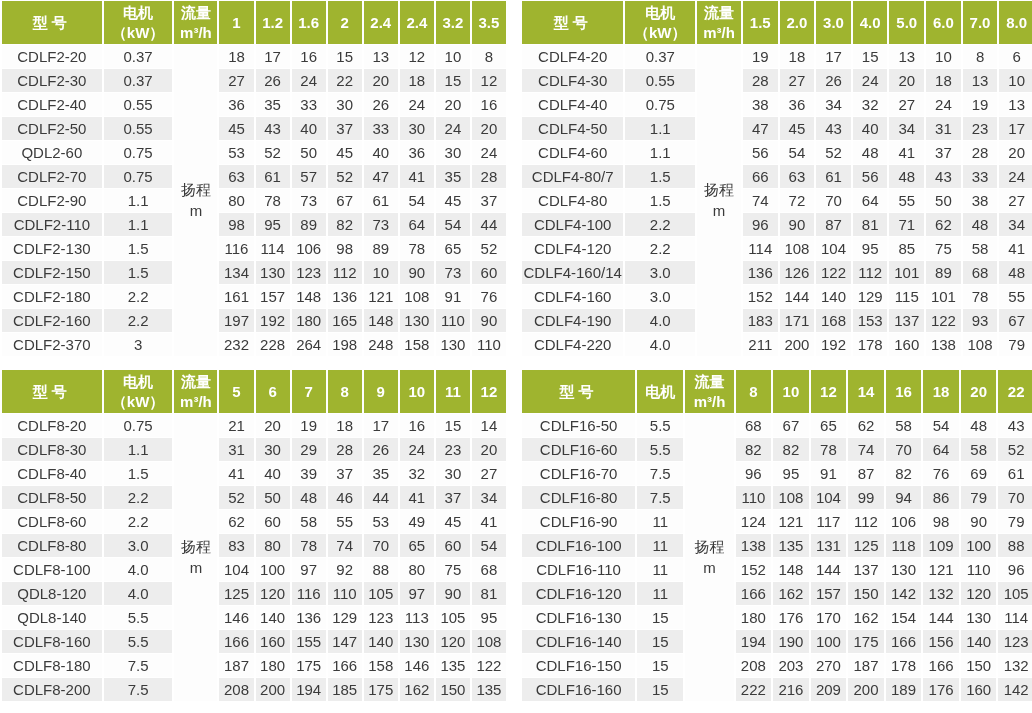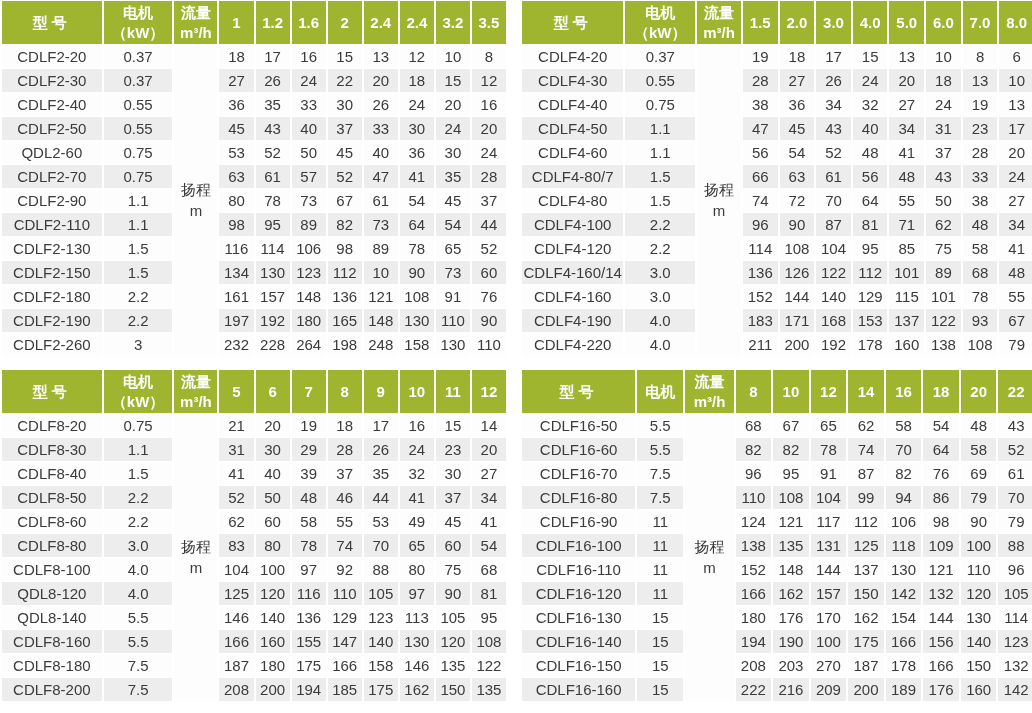--- a/index.html
+++ b/index.html
@@ -232,33 +232,33 @@
           <td class="val">161</td>
           <td class="val">157</td>
           <td class="val">148</td>
           <td class="val">136</td>
           <td class="val">121</td>
           <td class="val">108</td>
           <td class="val">91</td>
           <td class="val">76</td>
         </tr>
         <tr class="alt">
-          <td class="model">CDLF2-190</td>
+          <td class="model">CDLF2-160</td>
           <td class="motor">2.2</td>
           <td class="val">197</td>
           <td class="val">192</td>
           <td class="val">180</td>
           <td class="val">165</td>
           <td class="val">148</td>
           <td class="val">130</td>
           <td class="val">110</td>
           <td class="val">90</td>
         </tr>
         <tr>
-          <td class="model">CDLF2-260</td>
+          <td class="model">CDLF2-370</td>
           <td class="motor">3</td>
           <td class="val">232</td>
           <td class="val">228</td>
           <td class="val">264</td>
           <td class="val">198</td>
           <td class="val">248</td>
           <td class="val">158</td>
           <td class="val">130</td>
           <td class="val">110</td>
         </tr>

